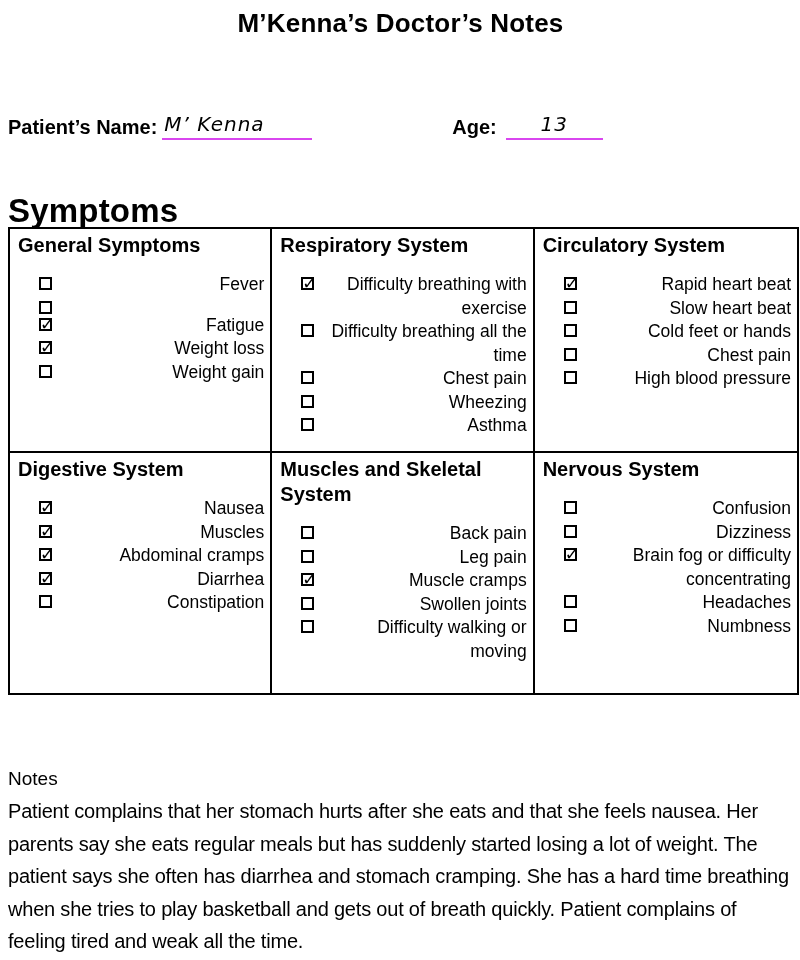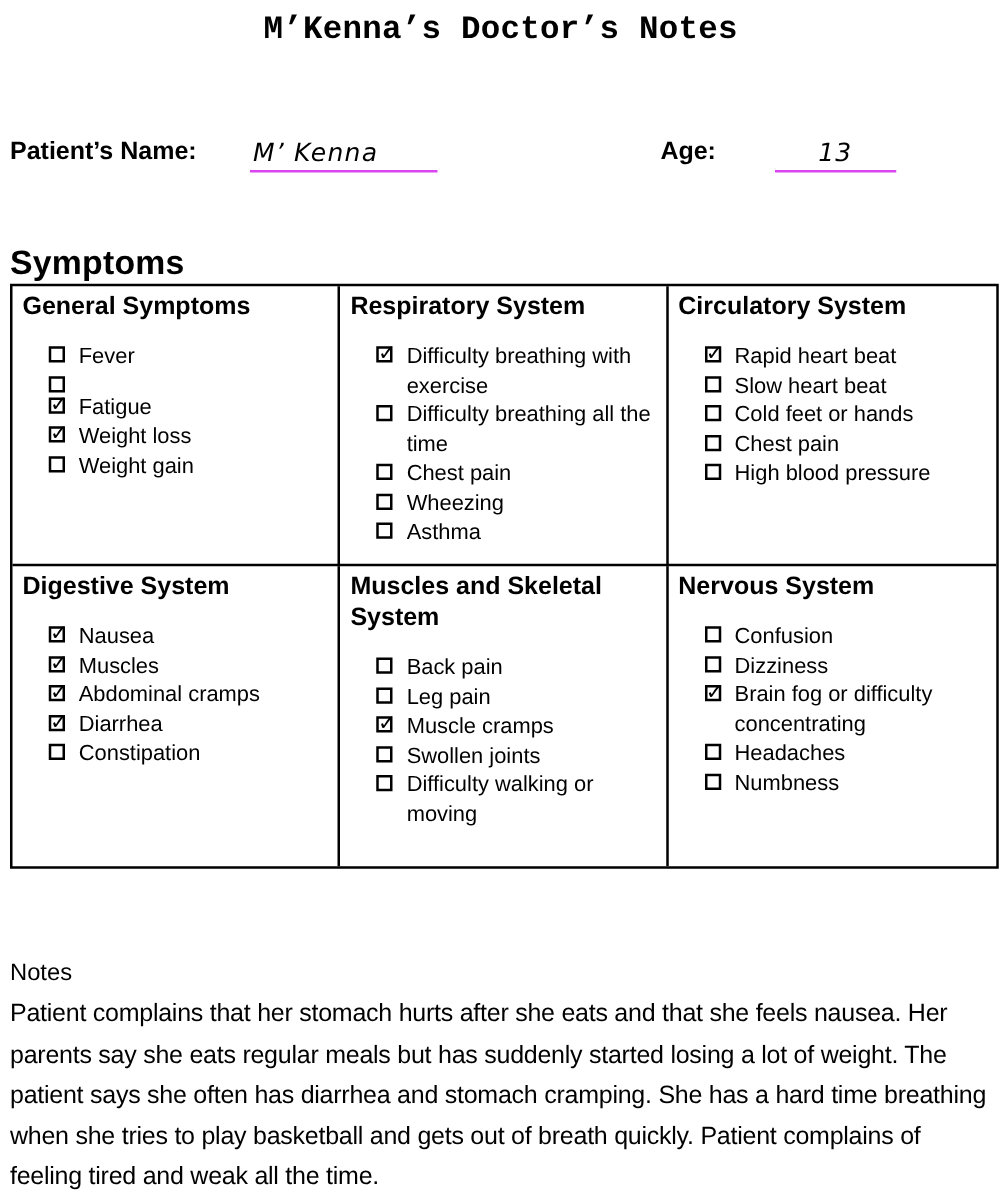--- a/index.html
+++ b/index.html
@@ -12,28 +12,27 @@
     overflow: hidden;
   }
   .page { padding: 8px 7px 0 8px; width: 800px; }
 
   .doc-title {
     text-align: center;
     font-size: 26px;
     font-weight: bold;
     line-height: 30px;
     letter-spacing: 0.2px;
-    font-family: Liberation Mono, monospace;
   }
 
   .patient-row {
     margin-top: 70px;
     display: flex;
+    align-items: flex-end;
     height: 32px;
-    gap: 38px;
   }
   .field-label {
     font-size: 20px;
     font-weight: bold;
     line-height: 26px;
     white-space: nowrap;
   }
   .write-line {
     border-bottom: 2px solid #d946ef;
     display: inline-block;
@@ -46,21 +45,21 @@
     font-style: italic;
     font-size: 20px;
     letter-spacing: 1px;
   }
   .name-line { width: 150px; margin-left: 5px; padding-left: 2px; }
   .age-label { margin-left: 140px; }
   .age-line { width: 97px; margin-left: 9px; text-align: center; }
 
   .symptoms-heading {
     margin-top: 55px;
-    font-size: 27px;
+    font-size: 33px;
     font-weight: bold;
     line-height: 31px;
     letter-spacing: 0.2px;
   }
 
   .symptoms-table {
     margin-top: 1px;
     width: 791px;
     border: 2px solid #000;
     display: grid;
@@ -79,20 +78,21 @@
   .cell-title {
     font-size: 20px;
     font-weight: bold;
     line-height: 25px;
   }
   .cell-items {
     margin-top: 15px;
     padding-left: 21px;
     display: flex;
     flex-direction: column;
+    text-align: right;
   }
   .symptom-item {
     display: flex;
     align-items: flex-start;
     font-size: 17.5px;
     line-height: 23.5px;
   }
   .checkbox {
     flex: 0 0 auto;
     width: 13px;

